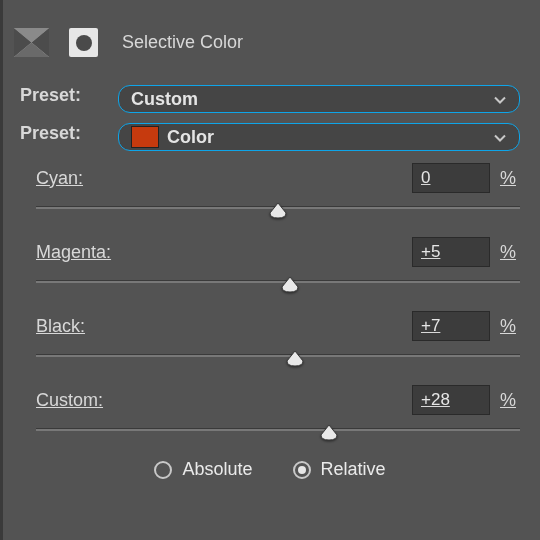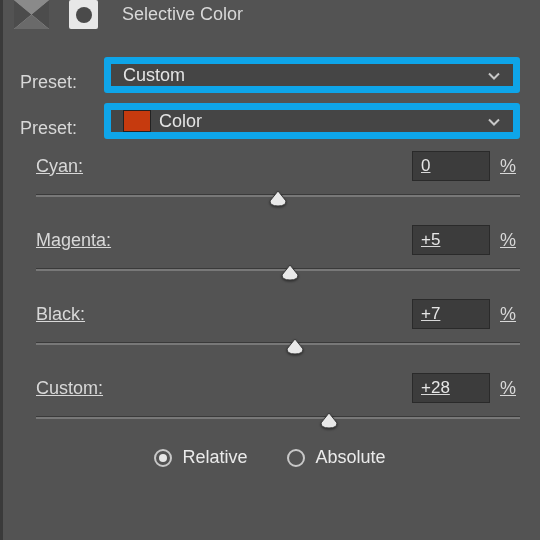--- a/index.html
+++ b/index.html
@@ -16,21 +16,21 @@
   .left-edge {
     position: absolute;
     left: 0; top: 0;
     width: 3px; height: 540px;
     background: #3a3a3a;
   }
   .header {
     display: flex;
     align-items: center;
     gap: 20px;
-    padding: 0 12px 10px 14px;
+    padding: 28px 12px 10px 14px;
     text-align: center;
   }
   .thumb {
     width: 35px; height: 29px;
     background: #cfcfcf;
     position: relative;
     display: flex;
     align-items: center;
     justify-content: center;
   }
@@ -50,35 +50,36 @@
     color:#d8d8d8;
     font-size:18px;
     margin-left:4px;
   }
   .panel {
     margin-top:18px;
     padding: 0 20px 0 20px;
   }
   .row {
     display:flex;
-    align-items:flex-end;
-    gap:10px;
+    align-items:flex-start;
+    gap:24px;
     margin-bottom:10px;
+    font-weight:bold;
   }
   .label {
     width:74px;
     color:#d8d8d8;
     font-size:18px;
   }
   .select {
     flex:1;
-    height:36px;
+    height:28px;
     background:#454545;
-    border:7px solid #0ea5e9;
-    border-radius:3px;
+    border:1px solid #0ea5e9;
+    border-radius:12px;
     display:flex;
     align-items:center;
     padding:0 12px;
     position:relative;
     color:#e4e4e4;
     font-size:18px;
   }
   .select .chev {
     position:absolute;
     right:12px;
@@ -296,22 +297,22 @@
         <svg width="20" height="16" viewBox="0 0 20 16">
           <path d="M10 0 L18 10 Q18 15 10 15 Q2 15 2 10 Z" fill="#e8e8e8" stroke="#3a3a3a" stroke-width="1"></path>
         </svg>
       </div>
     </div>
       </div>
     </div>
 
   <div class="radios">
     <div class="radio">
+      <div class="rcircle"></div>
+      <span>Absolute</span>
+    </div>
+    <div class="radio">
       <div class="rcircle sel"></div>
       <span>Relative</span>
     </div>
-    <div class="radio">
-      <div class="rcircle"></div>
-      <span>Absolute</span>
-    </div>
   </div>
 
 </div>
 
 </body></html>

